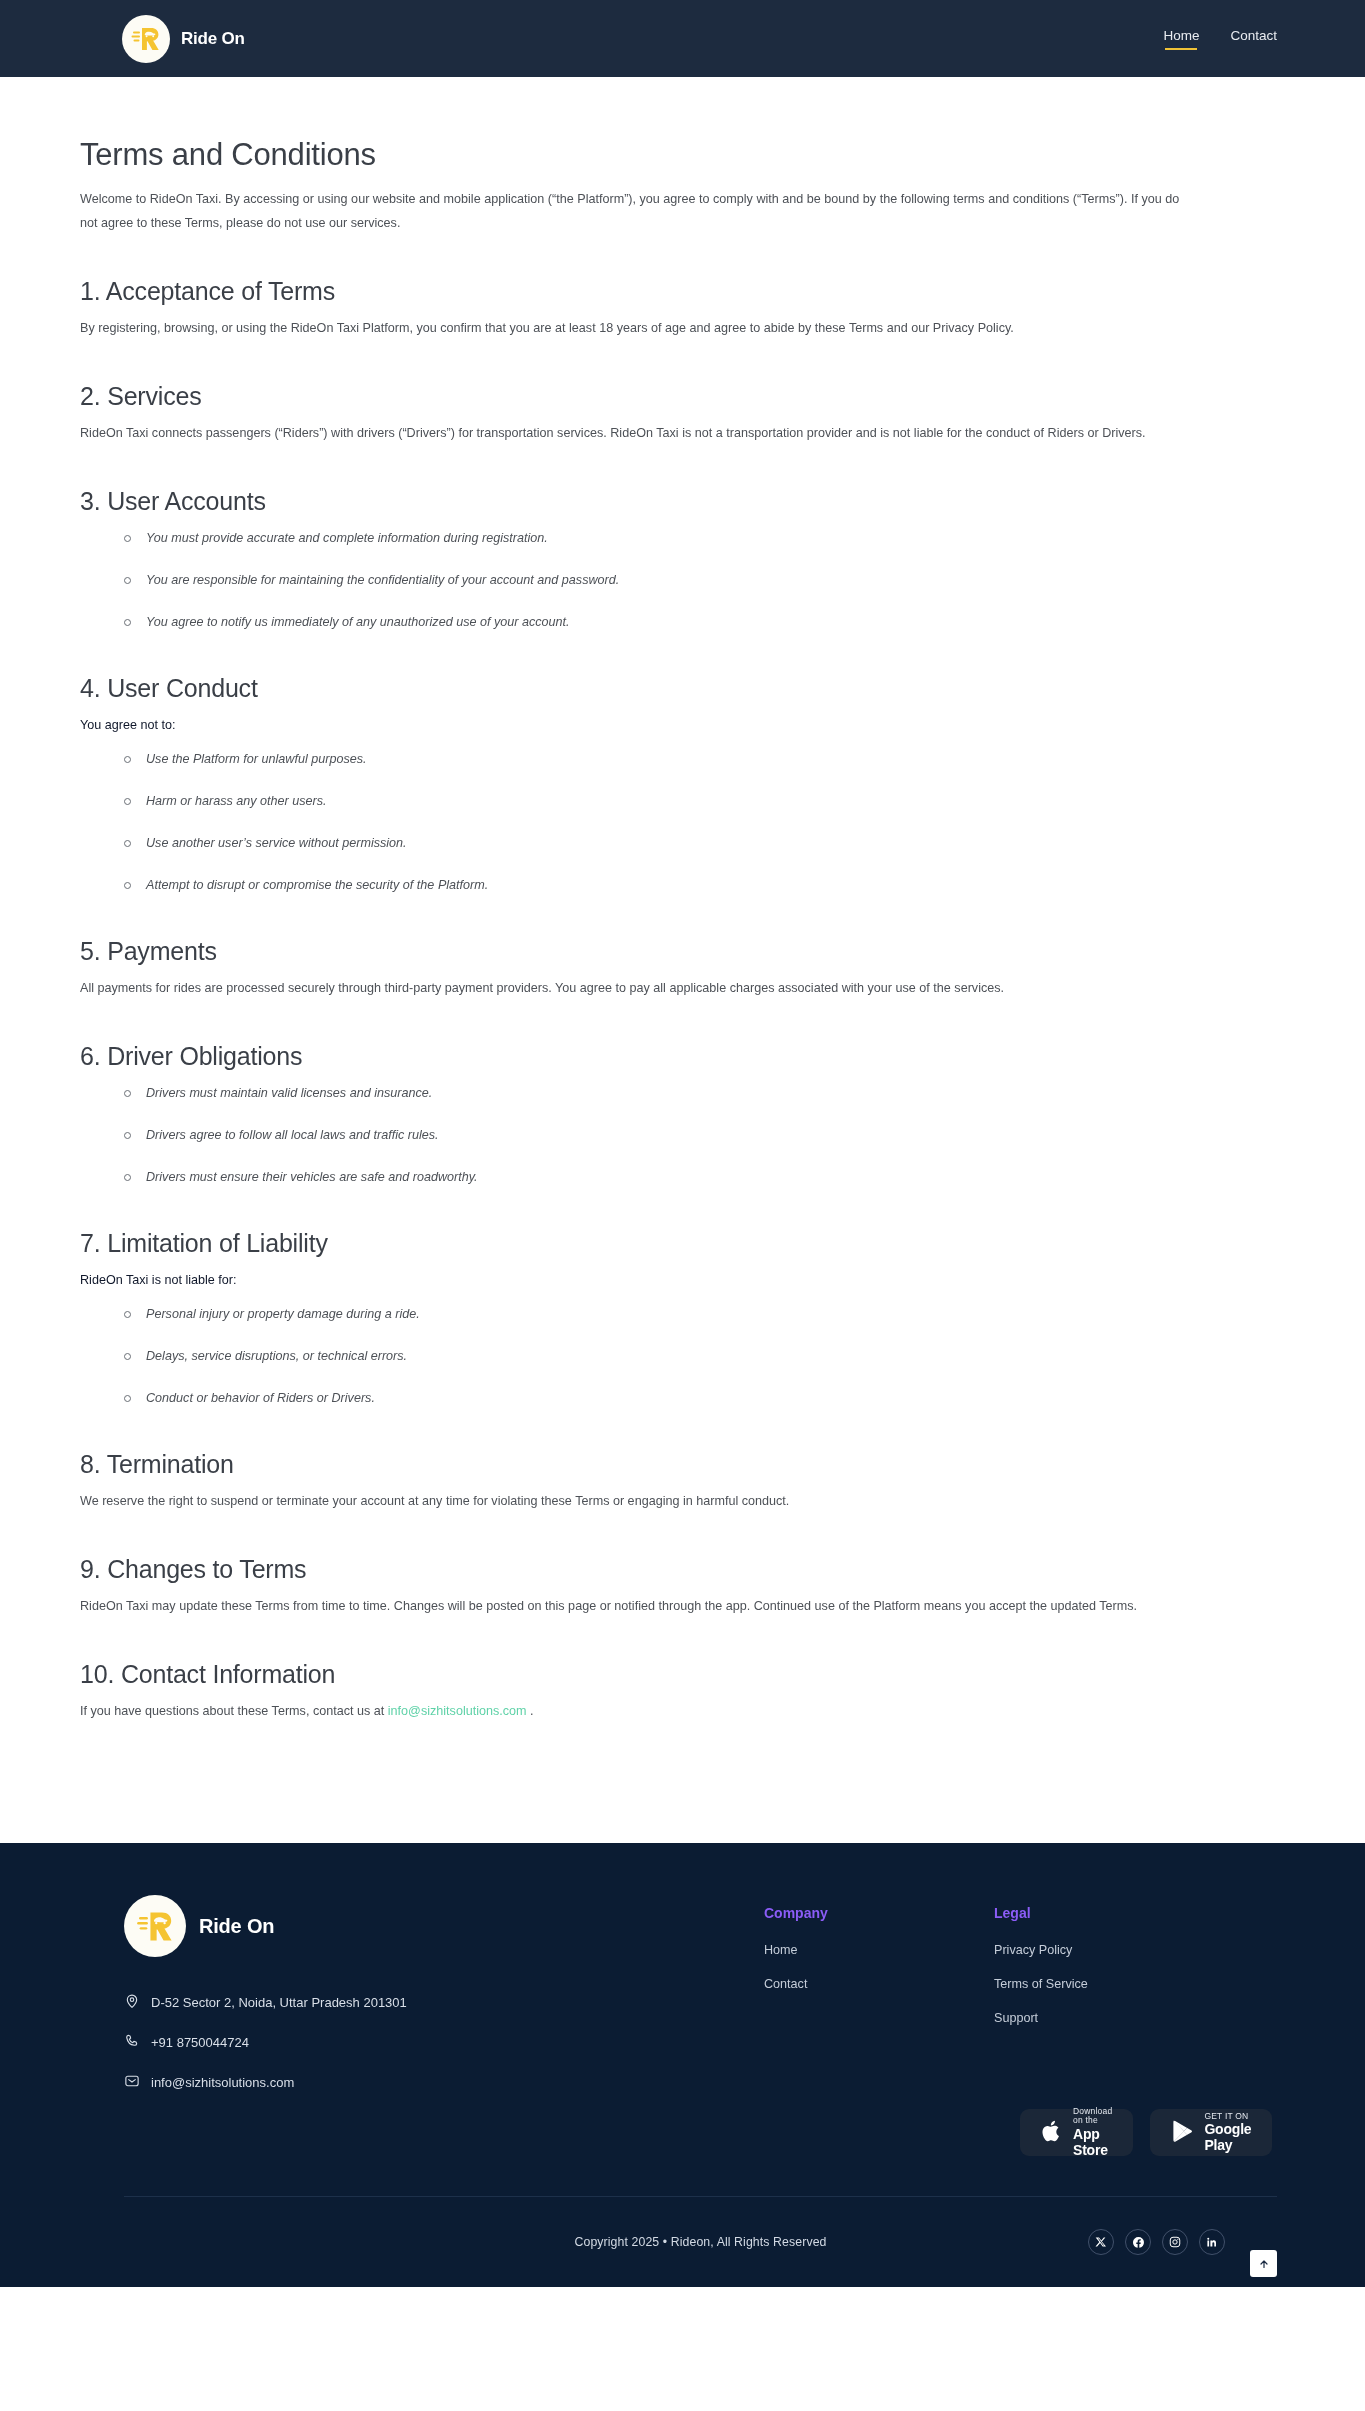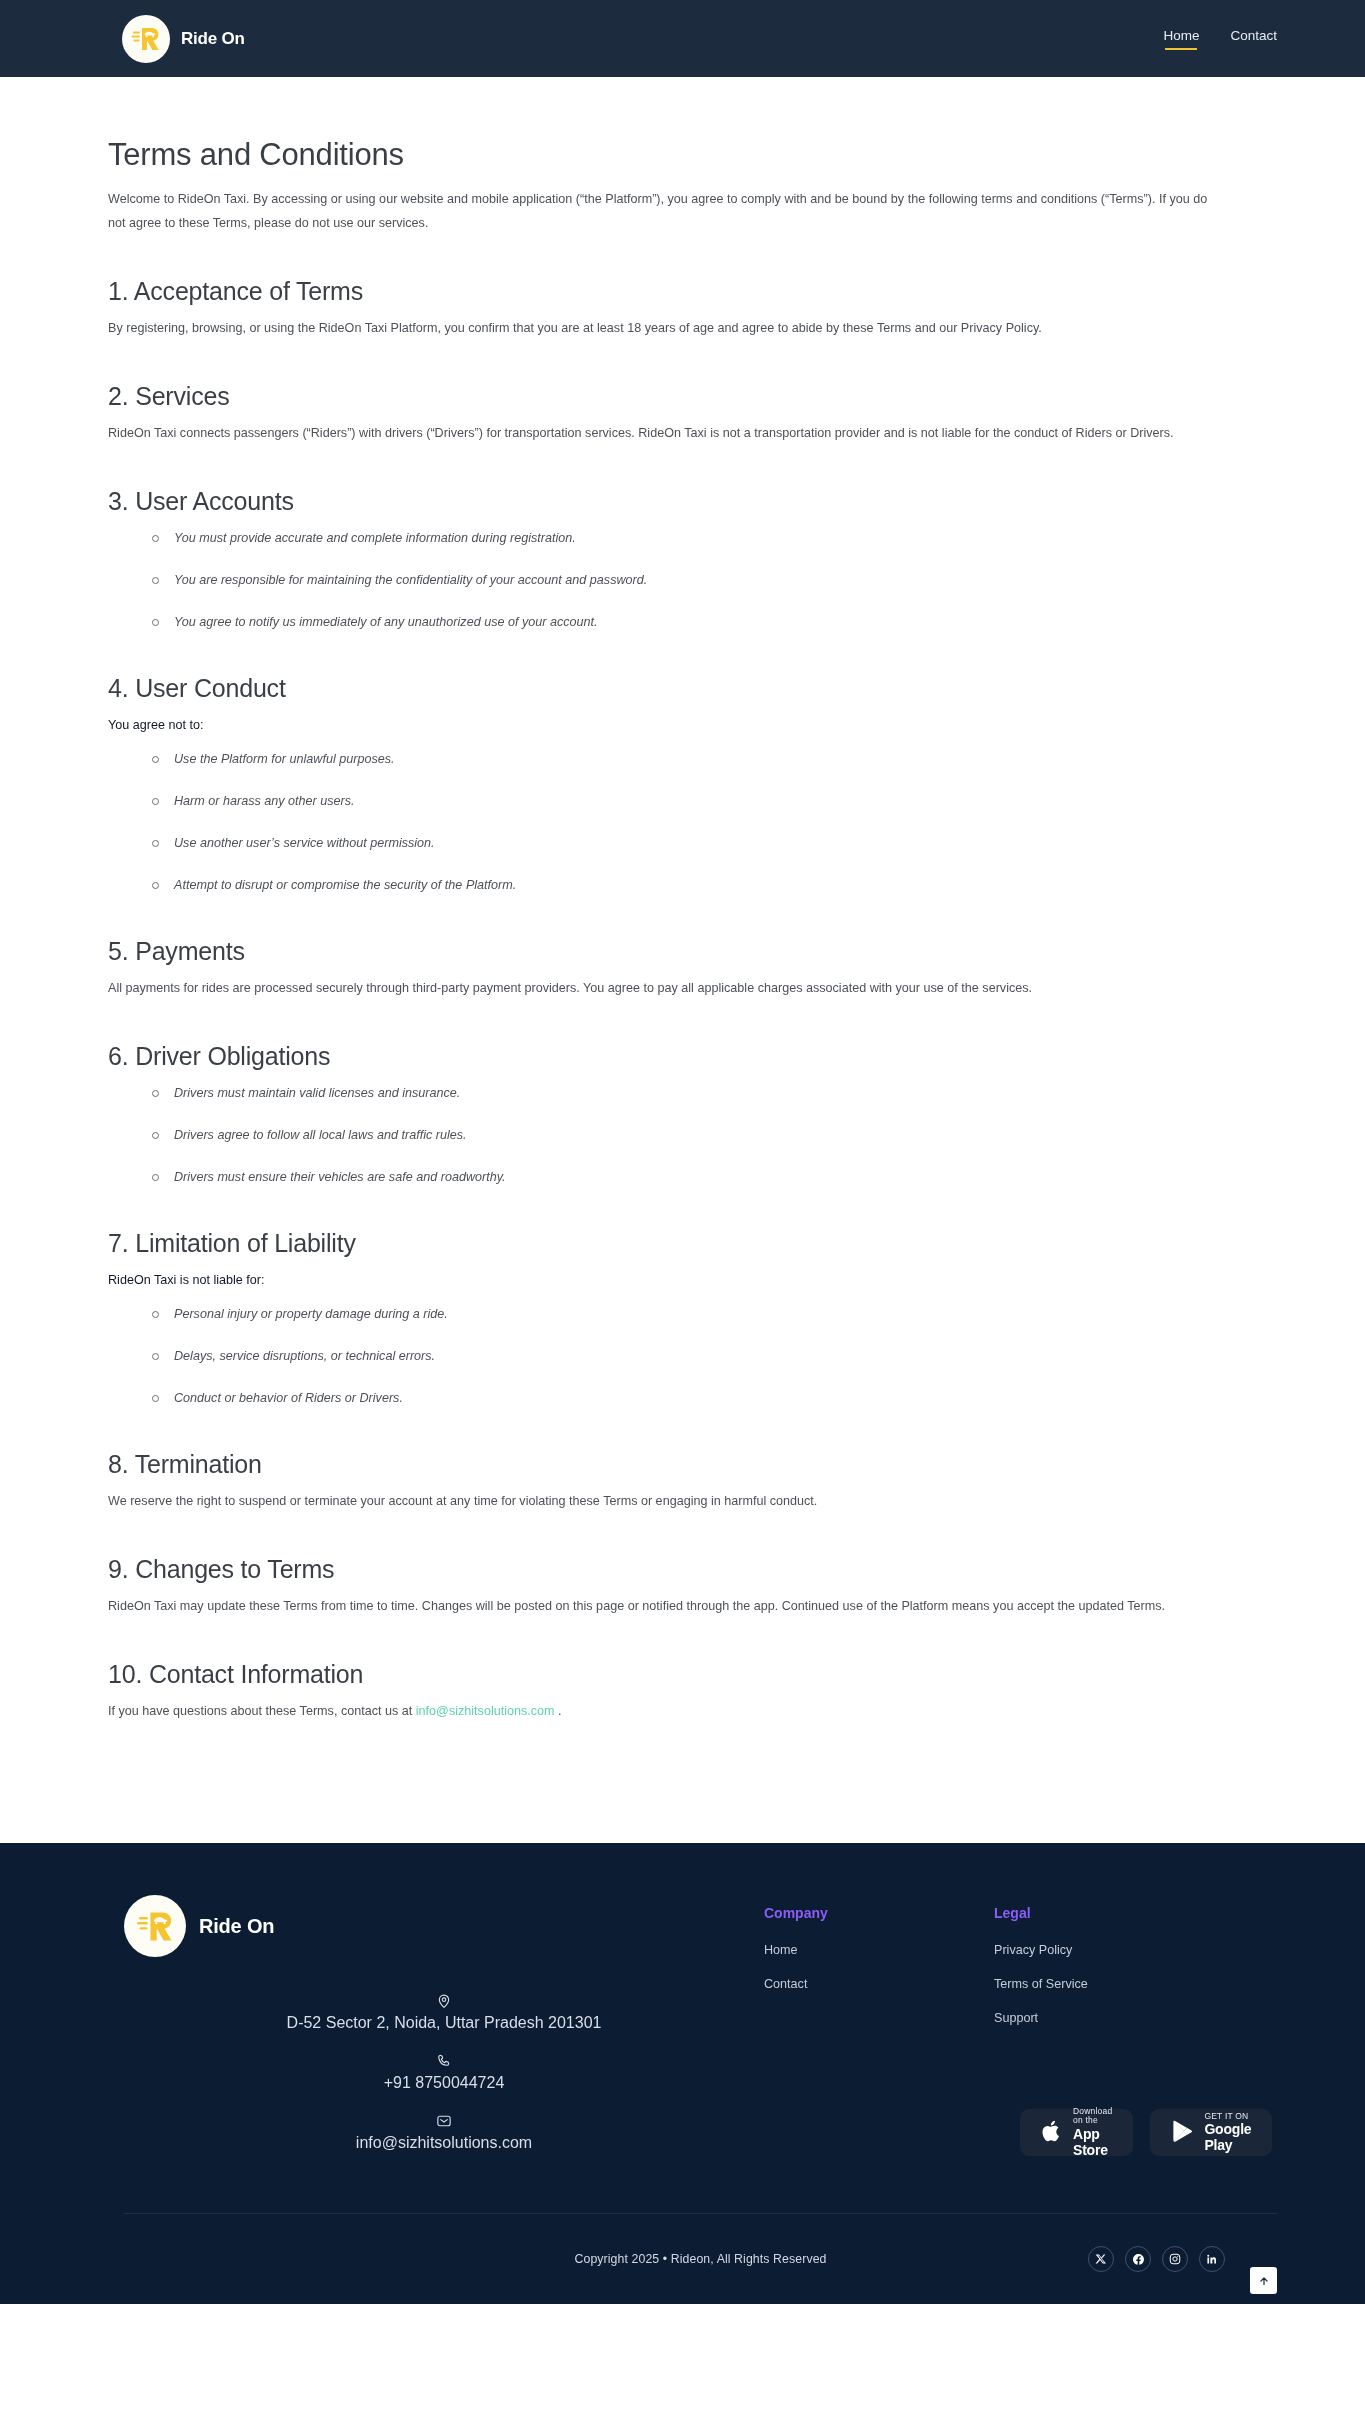--- a/index.html
+++ b/index.html
@@ -54,21 +54,21 @@
   .nav-link.active::after {
     content: "";
     position: absolute;
     left: 2px; right: 2px; bottom: 0;
     height: 2px;
     background: #f0c337;
   }
 
   
   .page-main {
-    padding: 60px 88px 120px 108px;
+    padding: 60px 88px 120px 80px;
     background: #ffffff;
   }
   .content-wrap { max-width: 1115px; }
   h1.doc-title {
     font-size: 31px;
     font-weight: 400;
     color: #3a3f47;
     letter-spacing: -0.2px;
     margin-bottom: 14px;
   }
@@ -130,25 +130,24 @@
   .footer-top {
     display: flex;
     justify-content: flex-start;
     padding-bottom: 40px;
   }
   .footer-left { width: 640px; }
   .footer-brand { display: flex; align-items: center; gap: 13px; margin-bottom: 36px; }
   .contact-line {
     display: flex;
     align-items: center;
-    gap: 1px;
+    gap: 11px;
     margin-bottom: 21px;
     color: #d9dfe8;
-    font-size: 16px;
-    flex-direction: column;
+    font-size: 13px;
   }
   .contact-line svg { flex: none; }
   .footer-col { width: 230px; padding-top: 10px; }
   .footer-col h4 {
     font-size: 14px;
     font-weight: bold;
     color: #8b5cf6;
     margin-bottom: 22px;
   }
   .footer-col a {

